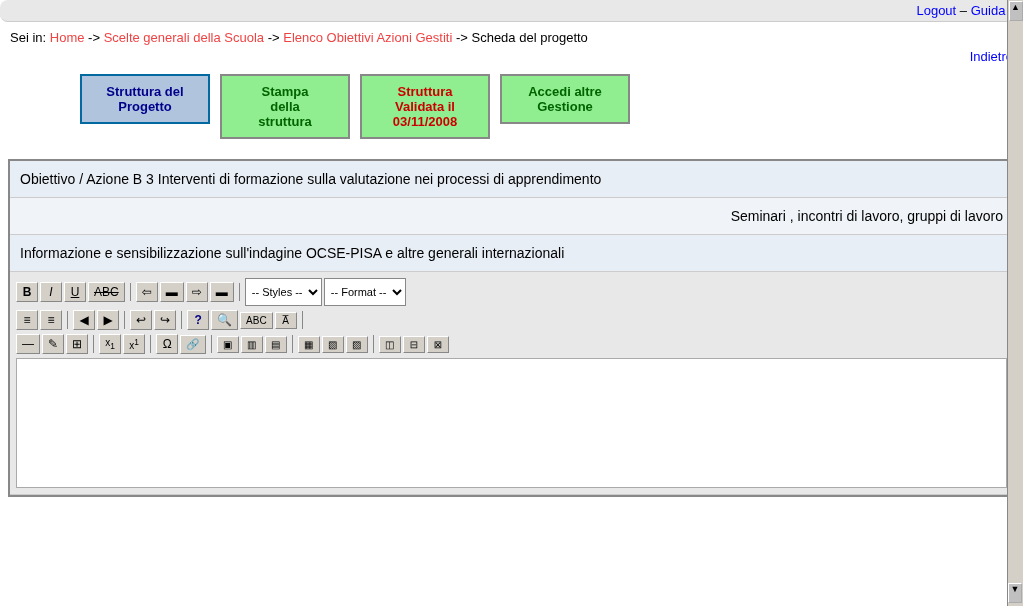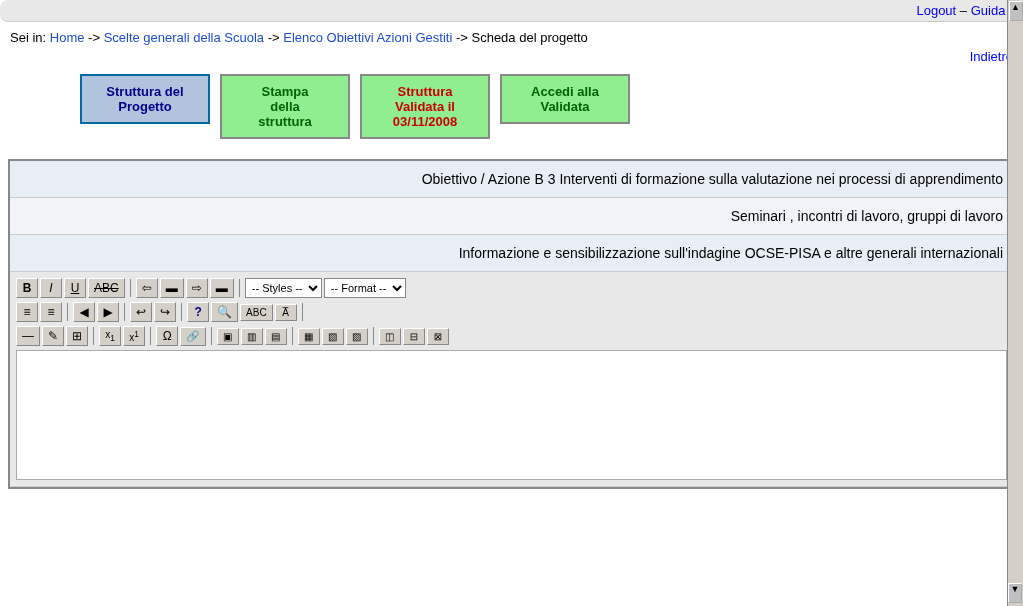--- a/index.html
+++ b/index.html
@@ -23,21 +23,21 @@
       color: #00f;
       text-decoration: none;
     }
 
     
     .breadcrumb {
       padding: 8px 10px;
       font-size: 13px;
     }
     .breadcrumb a {
-      color: #1d4ed8;
+      color: #ef4444;
       text-decoration: none;
     }
     .breadcrumb .current {
       font-weight: normal;
     }
 
     
     .indietro-container {
       text-align: right;
       padding-right: 10px;
@@ -94,21 +94,21 @@
     }
 
     
     .main-content {
       margin: 10px 8px;
       border: 2px solid #888;
       background: #f0f4f8;
     }
 
     .info-row {
-      text-align: right;
+      text-align: left;
       padding: 10px;
       border-bottom: 1px solid #ccc;
       font-size: 14px;
       background: #e8eef5;
     }
 
     .info-row-alt {
       text-align: right;
       padding: 10px;
       border-bottom: 1px solid #ccc;
@@ -160,21 +160,21 @@
       background: #888;
       margin: 0 3px;
       display: inline-block;
     }
 
     .toolbar-select {
       font-size: 11px;
       border: 1px solid #888;
       background: #fff;
       padding: 1px 2px;
-      height: 20px;
+      height: 28px;
       cursor: pointer;
     }
 
     .editor-area {
       background: #fff;
       min-height: 130px;
       border: 1px solid #aaa;
       margin: 4px 0 0 0;
     }
 
@@ -215,21 +215,21 @@
   </div>
 
   <div class="indietro-container">
     <a href="#">Indietro</a>
   </div>
 
   <div class="buttons-row">
     <button class="btn-struttura-progetto">Struttura del Progetto</button>
     <button class="btn-green">Stampa della struttura</button>
     <button class="btn-validated">Struttura Validata il 03/11/2008</button>
-    <button class="btn-green">Accedi alla Validata</button>
+    <button class="btn-green">Accedi altre Gestione</button>
   </div>
 
   <div class="main-content">
 
     <div class="info-row">
       <span>Obiettivo / Azione B 3 Interventi di formazione sulla valutazione nei processi di apprendimento</span>
     </div>
 
     <div class="info-row-alt">
       <span>Seminari , incontri di lavoro, gruppi di lavoro</span>

